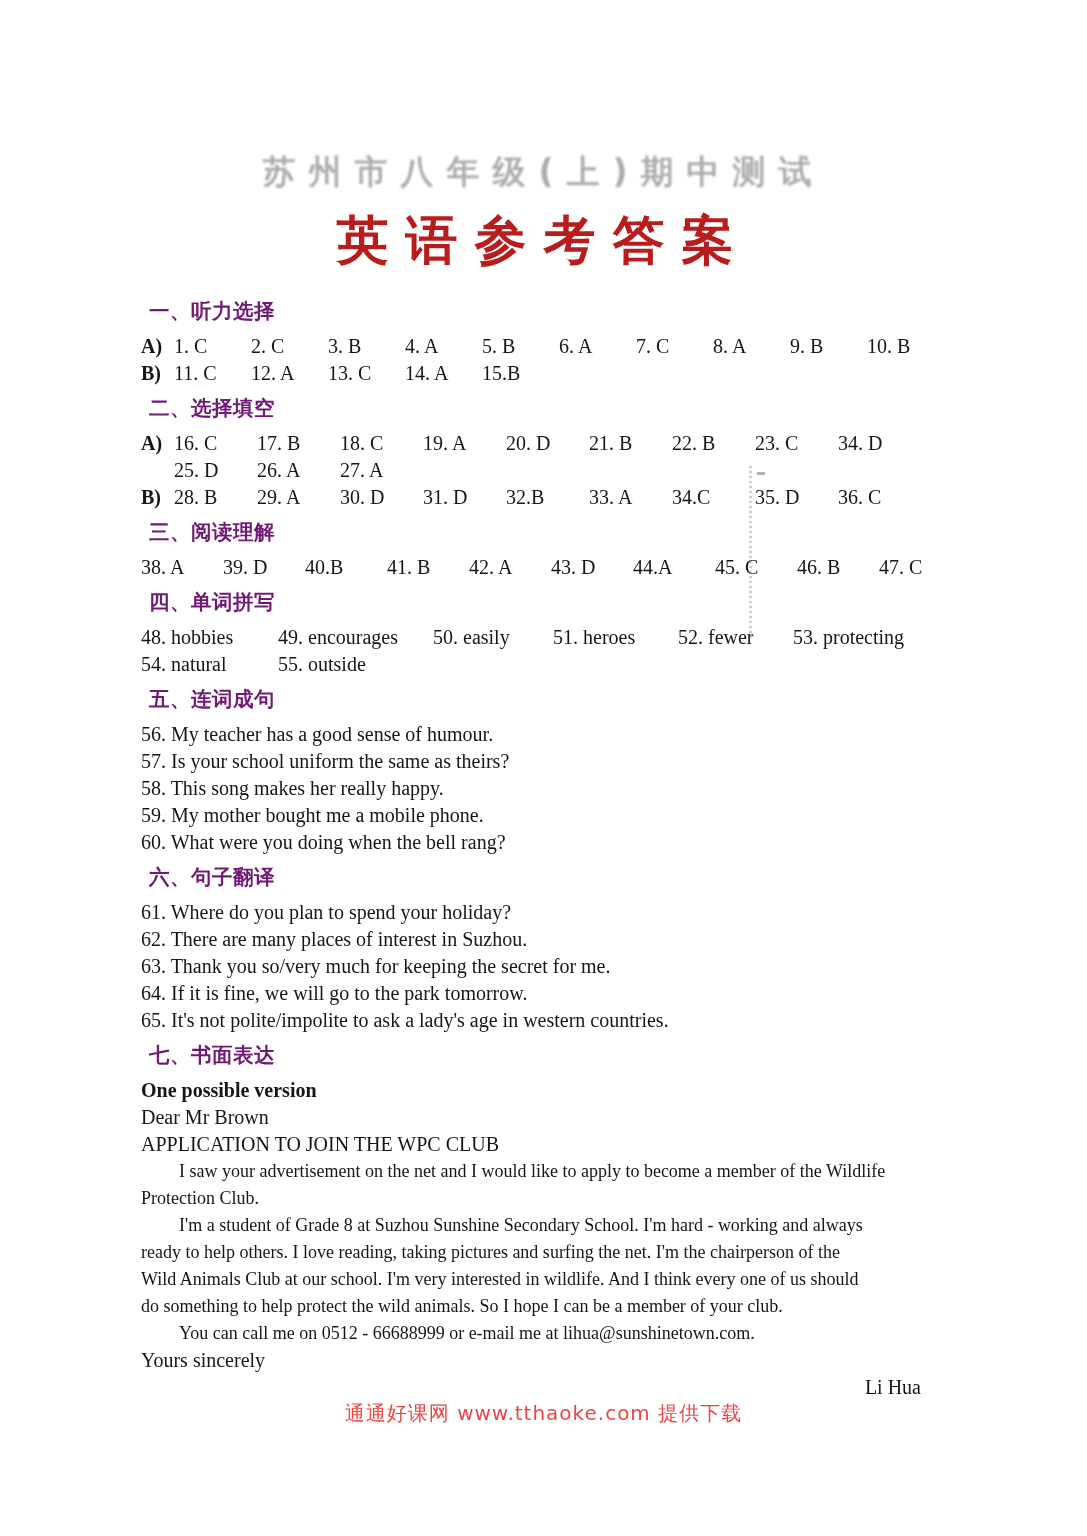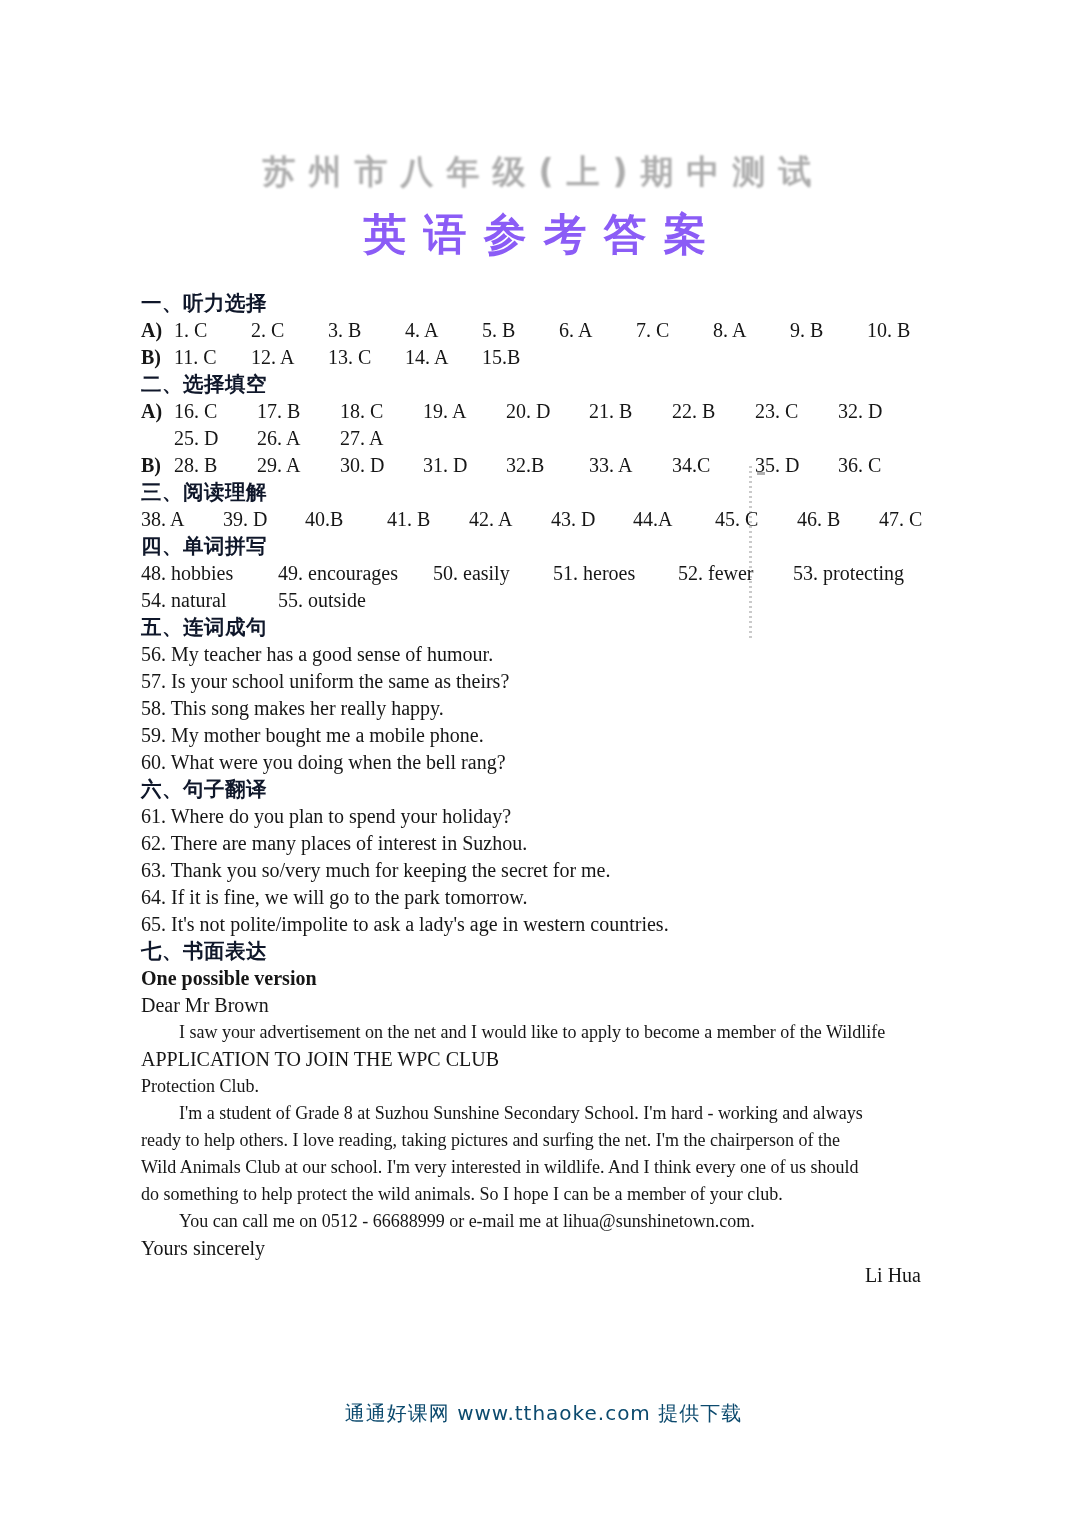--- a/index.html
+++ b/index.html
@@ -2,48 +2,48 @@
 <html><head>
 <meta charset="utf-8">
 <style>
   html,body{margin:0;padding:0;background:#ffffff;}
   .page{position:relative;width:1087px;height:1536px;background:#ffffff;overflow:hidden;color:#161616;}
 
   .ghost{position:absolute;top:150px;left:0;width:100%;text-align:center;
          font-family:"DejaVu Sans",sans-serif;font-weight:700;font-size:33px;
          letter-spacing:13px;color:#3a3a3a;opacity:.42;filter:blur(1.1px);white-space:nowrap;}
   .title{position:absolute;top:206px;left:0;width:100%;text-align:center;
-         font-family:"DejaVu Sans",sans-serif;font-weight:700;font-size:43px;
-         letter-spacing:17px;color:#8b5cf6;white-space:nowrap;}
+         font-family:"DejaVu Sans",sans-serif;font-weight:700;font-size:52px;
+         letter-spacing:17px;color:#b91c1c;white-space:nowrap;}
 
   .content{position:absolute;top:290px;left:141px;width:824px;
            font-family:"Liberation Serif",serif;font-size:20px;color:#161616;}
   .ln{height:27px;line-height:27px;white-space:nowrap;}
   .sec{font-family:"DejaVu Sans",sans-serif;font-size:20.5px;font-weight:700;
-       height:27px;line-height:27px;margin:0;letter-spacing:.5px;color:#0f172a;}
+       height:27px;line-height:27px;margin:8px;letter-spacing:.5px;color:#701a75;}
   .row{display:flex;height:27px;line-height:27px;white-space:nowrap;}
   .pfx{flex:0 0 33px;font-weight:700;}
   .ind2{padding-left:33px;}
   .w77{flex:0 0 77px;font-family:Liberation Serif, serif;}
   .w83{flex:0 0 83px;}
   .w82{flex:0 0 82px;}
   .s137{flex:0 0 137px;}
   .s155{flex:0 0 155px;}
   .s120{flex:0 0 120px;}
   .s125{flex:0 0 125px;}
   .s115{flex:0 0 115px;}
   .b{font-weight:700;}
   .ess{font-size:18px;}
   .u{text-underline-offset:4px;text-decoration-thickness:1.5px;}
   .indent{padding-left:38px;}
   .right1{text-align:left;padding-right:16px;}
   .right2{text-align:right;padding-right:44px;}
 
   .footer{position:absolute;top:1400px;left:0;width:100%;text-align:center;
-          font-family:"DejaVu Sans",sans-serif;font-size:20px;color:#0c4a6e;letter-spacing:1px;}
+          font-family:"DejaVu Sans",sans-serif;font-size:20px;color:#ef4444;letter-spacing:1px;}
 
   .crease{position:absolute;left:749px;top:466px;width:3px;height:172px;opacity:.55;
           background:repeating-linear-gradient(to bottom,rgba(40,40,40,.45) 0 2px,rgba(40,40,40,0) 2px 5px);}
   .speck1{position:absolute;left:757px;top:472px;width:8px;height:3px;background:rgba(60,60,60,.4);}
 </style>
 </head>
 <body>
 
 <div class="page">
 
@@ -79,21 +79,21 @@
     <div class="row">
       <span class="pfx">A)</span>
       <span class="w83">16. C</span>
       <span class="w83">17. B</span>
       <span class="w83">18. C</span>
       <span class="w83">19. A</span>
       <span class="w83">20. D</span>
       <span class="w83">21. B</span>
       <span class="w83">22. B</span>
       <span class="w83">23. C</span>
-      <span>32. D</span>
+      <span>34. D</span>
     </div>
     <div class="row ind2">
       <span class="w83">25. D</span>
       <span class="w83">26. A</span>
       <span>27. A</span>
     </div>
     <div class="row">
       <span class="pfx">B)</span>
       <span class="w83">28. B</span>
       <span class="w83">29. A</span>
@@ -144,22 +144,22 @@
     <h2 class="sec">六、句子翻译</h2>
     <div class="ln">61. Where do you plan to spend your holiday?</div>
     <div class="ln">62. There are many places of interest in Suzhou.</div>
     <div class="ln">63. Thank you so/very much for keeping the secret for me.</div>
     <div class="ln">64. If it is fine, we will go to the park tomorrow.</div>
     <div class="ln">65. It's not polite/impolite to ask a lady's age in western countries.</div>
 
     <h2 class="sec">七、书面表达</h2>
     <div class="ln b">One possible version</div>
     <div class="ln"><span class="u">Dear Mr Brown</span></div>
+    <div class="ln"><span class="u">APPLICATION TO JOIN THE WPC CLUB</span></div>
     <div class="ln ess indent"><span class="u">I saw your advertisement on the net and I would like to apply to become a member of the Wildlife</span></div>
-    <div class="ln"><span class="u">APPLICATION TO JOIN THE WPC CLUB</span></div>
     <div class="ln ess"><span class="u">Protection Club.</span></div>
     <div class="ln ess indent">I'm a student of Grade 8 at Suzhou Sunshine Secondary School. I'm hard - working and always</div>
     <div class="ln ess">ready to help others. I love reading, taking pictures and surfing the net. I'm the chairperson of the</div>
     <div class="ln ess">Wild Animals Club at our school. I'm very interested in wildlife. And I think every one of us should</div>
     <div class="ln ess">do something to help protect the wild animals. So I hope I can be a member of your club.</div>
     <div class="ln ess indent">You can call me on 0512 - 66688999 or e-mail me at lihua@sunshinetown.com.</div>
     <div class="ln right1"><span class="u">Yours sincerely</span></div>
     <div class="ln right2"><span class="u">Li Hua</span></div>
 
   </div>

